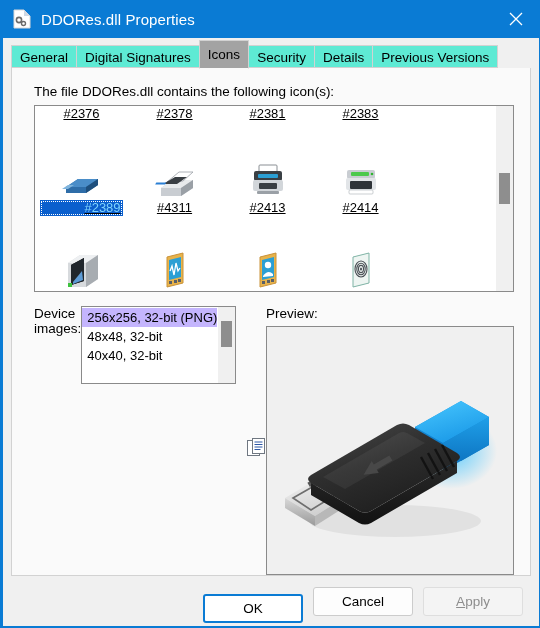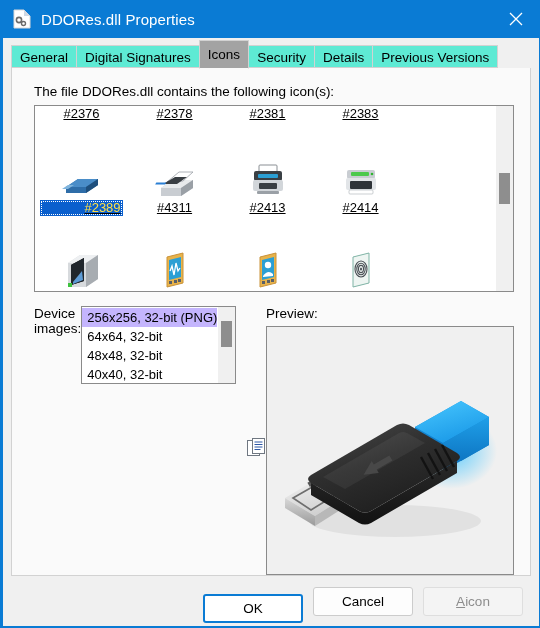--- a/index.html
+++ b/index.html
@@ -154,21 +154,21 @@
   }
   .icon-label {
     font-size: 13px;
     color: #000;
     line-height: 16px;
     padding: 0 2px;
     white-space: nowrap;
   }
   .icon-label.selected {
     background: #0a5fcd;
-    color: #fde047;
+    color: #7dd3fc;
     outline: 1px dotted #ffffff;
     outline-offset: -2px;
     padding-left: 44px;
   }
   
   .icon-row.partial {
     height: 36px;
     align-items: flex-start;
   }
   .icon-row.partial .icon-cell {
@@ -491,21 +491,20 @@
       </div>
     </div>
 
     <div id="lower">
 
       <div id="left-col">
         <div class="section-label">Device images:</div>
         <div id="devimages-box">
           <div id="devimages-list">
             <div class="dev-item selected">256x256, 32-bit (PNG)</div>
-            <div class="dev-item">64x64, 32-bit</div>
             <div class="dev-item">48x48, 32-bit</div>
             <div class="dev-item">40x40, 32-bit</div>
           </div>
           <div class="vscroll">
             <div class="thumb" id="dev-thumb" style="top: 18%; height: 34%;"></div>
           </div>
         </div>
 
         <div id="icon-toolbar">
           <div class="tool-btn">
@@ -622,17 +621,17 @@
       </div>
 
     </div>
   </div>
 
   <div id="buttonbar">
     <div class="dlg-btn default">OK</div>
     <div class="dlg-btn">Cancel</div>
     <div class="dlg-btn disabled">
         <span class="accel">A</span>
-        <span>icon</span>
+        <span>pply</span>
       </div>
   </div>
 
 </div>
 
 </body></html>

